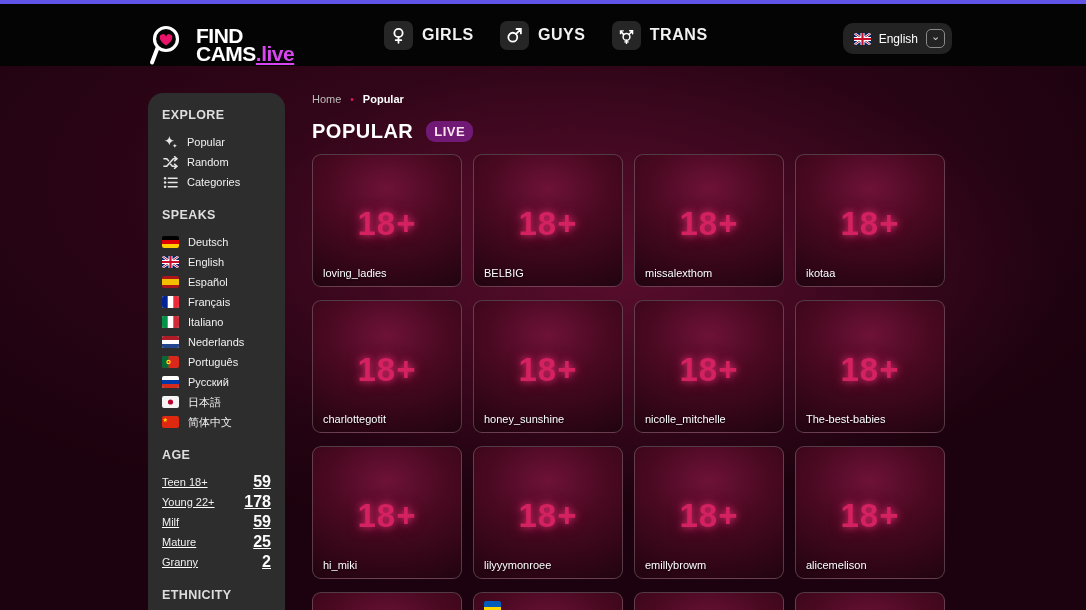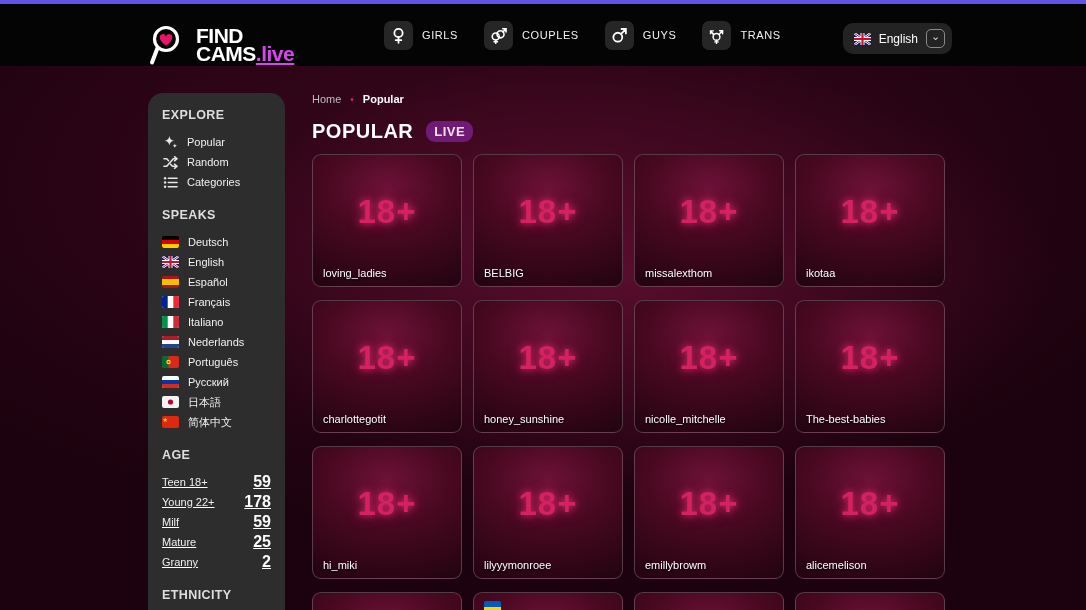--- a/index.html
+++ b/index.html
@@ -25,21 +25,21 @@
   .logo { position:absolute; left:146px; top:12px; display:flex; align-items:center; gap:18px; cursor:pointer;margin-top:8px; }
   .logo svg { display:block; }
   .logo-text { line-height:.86; font-weight:bold; letter-spacing:-.5px; font-size:21px; margin-left:-6px; }
   .logo-text .tld { color:#d946ef;text-decoration:underline; }
   .nav { position:absolute; left:384px; top:0; height:62px; display:flex; align-items:center; gap:26px; }
   .nav-item { display:flex; align-items:center; gap:9px; cursor:pointer; }
   .nav-icon {
     width:29px; height:29px; border-radius:7px; background:#262626;
     display:flex; align-items:center; justify-content:center;
   }
-  .nav-label { font-size:11px; font-weight:normal; letter-spacing:.6px; color:#f2f2f2; }
+  .nav-label { font-size:16px; font-weight:bold; letter-spacing:.6px; color:#f2f2f2; }
   .lang-pill {
     position:absolute; right:134px; top:19px; height:31px; border-radius:10px;
     background:#232323; display:flex; align-items:center; gap:8px; padding:0 7px 0 11px; cursor:pointer;
   }
   .lang-label { font-size:12px; color:#fff; }
   .lang-chevron {
     width:19px; height:19px; border:1px solid #8a8a8a; border-radius:5px;
     display:flex; align-items:center; justify-content:center;
     color:#d5d5d5; font-size:11px; line-height:1; padding-bottom:4px;
   }
@@ -77,21 +77,21 @@
     margin-top:11px;
     display:grid; grid-template-columns:repeat(4,150px); column-gap:11px; row-gap:13px;
   }
   .tile {
     position:relative; width:150px; height:133px; border-radius:9px; cursor:pointer;
     background:radial-gradient(ellipse 95% 80% at 50% 26%, #6e1238 0%, #4a0921 42%, #250411 100%);
     border:1px solid rgba(190,190,190,.3);
     overflow:hidden;
   }
   .tile-overlay {
-    position:absolute; left:0; right:0; top:38px; text-align:center;
+    position:absolute; left:0; right:0; top:50px; text-align:center;
     font-size:33px; font-weight:bold; letter-spacing:1px; color:#d4215f;
     text-shadow:0 0 7px rgba(220,40,110,.9), 0 0 14px rgba(220,40,110,.55);
   }
   .tile-name {
     position:absolute; left:10px; bottom:7px; font-size:11px; color:#fff;
     text-shadow:0 1px 2px rgba(0,0,0,.8);
   }
   .tile-badge { position:absolute; left:10px; top:8px; }
 </style>
 </head>
@@ -119,31 +119,20 @@
       <span class="nav-icon">
         <svg width="17" height="17" viewBox="0 0 16 16" fill="none" stroke="#fff" stroke-width="1.7" stroke-linecap="round">
           <circle cx="8" cy="5.6" r="3.9"></circle>
             <path d="M8 9.5v5.3M5.4 12.4h5.2"></path>
         </svg>
       </span>
       <span class="nav-label">GIRLS</span>
     </div>
     <div class="nav-item">
       <span class="nav-icon">
-        <svg width="17" height="17" viewBox="0 0 16 16" fill="none" stroke="#fff" stroke-width="1.5" stroke-linecap="round">
-          <circle cx="5.4" cy="9" r="3.3"></circle>
-            <path d="M5.4 12.3v3M3.8 13.9h3.2"></path>
-          <circle cx="9.9" cy="6.9" r="3.3"></circle>
-            <path d="M12.2 4.6L15 1.8M12 1.6h3.1v3.1"></path>
-        </svg>
-      </span>
-      <span class="nav-label">COUPLES</span>
-    </div>
-    <div class="nav-item">
-      <span class="nav-icon">
         <svg width="17" height="17" viewBox="0 0 16 16" fill="none" stroke="#fff" stroke-width="1.7" stroke-linecap="round">
           <circle cx="6.4" cy="9.6" r="4.2"></circle>
             <path d="M9.5 6.5L14 2M9.9 1.9H14v4.1"></path>
         </svg>
       </span>
       <span class="nav-label">GUYS</span>
     </div>
     <div class="nav-item">
       <span class="nav-icon">
         <svg width="17" height="17" viewBox="0 0 16 16" fill="none" stroke="#fff" stroke-width="1.4" stroke-linecap="round">

